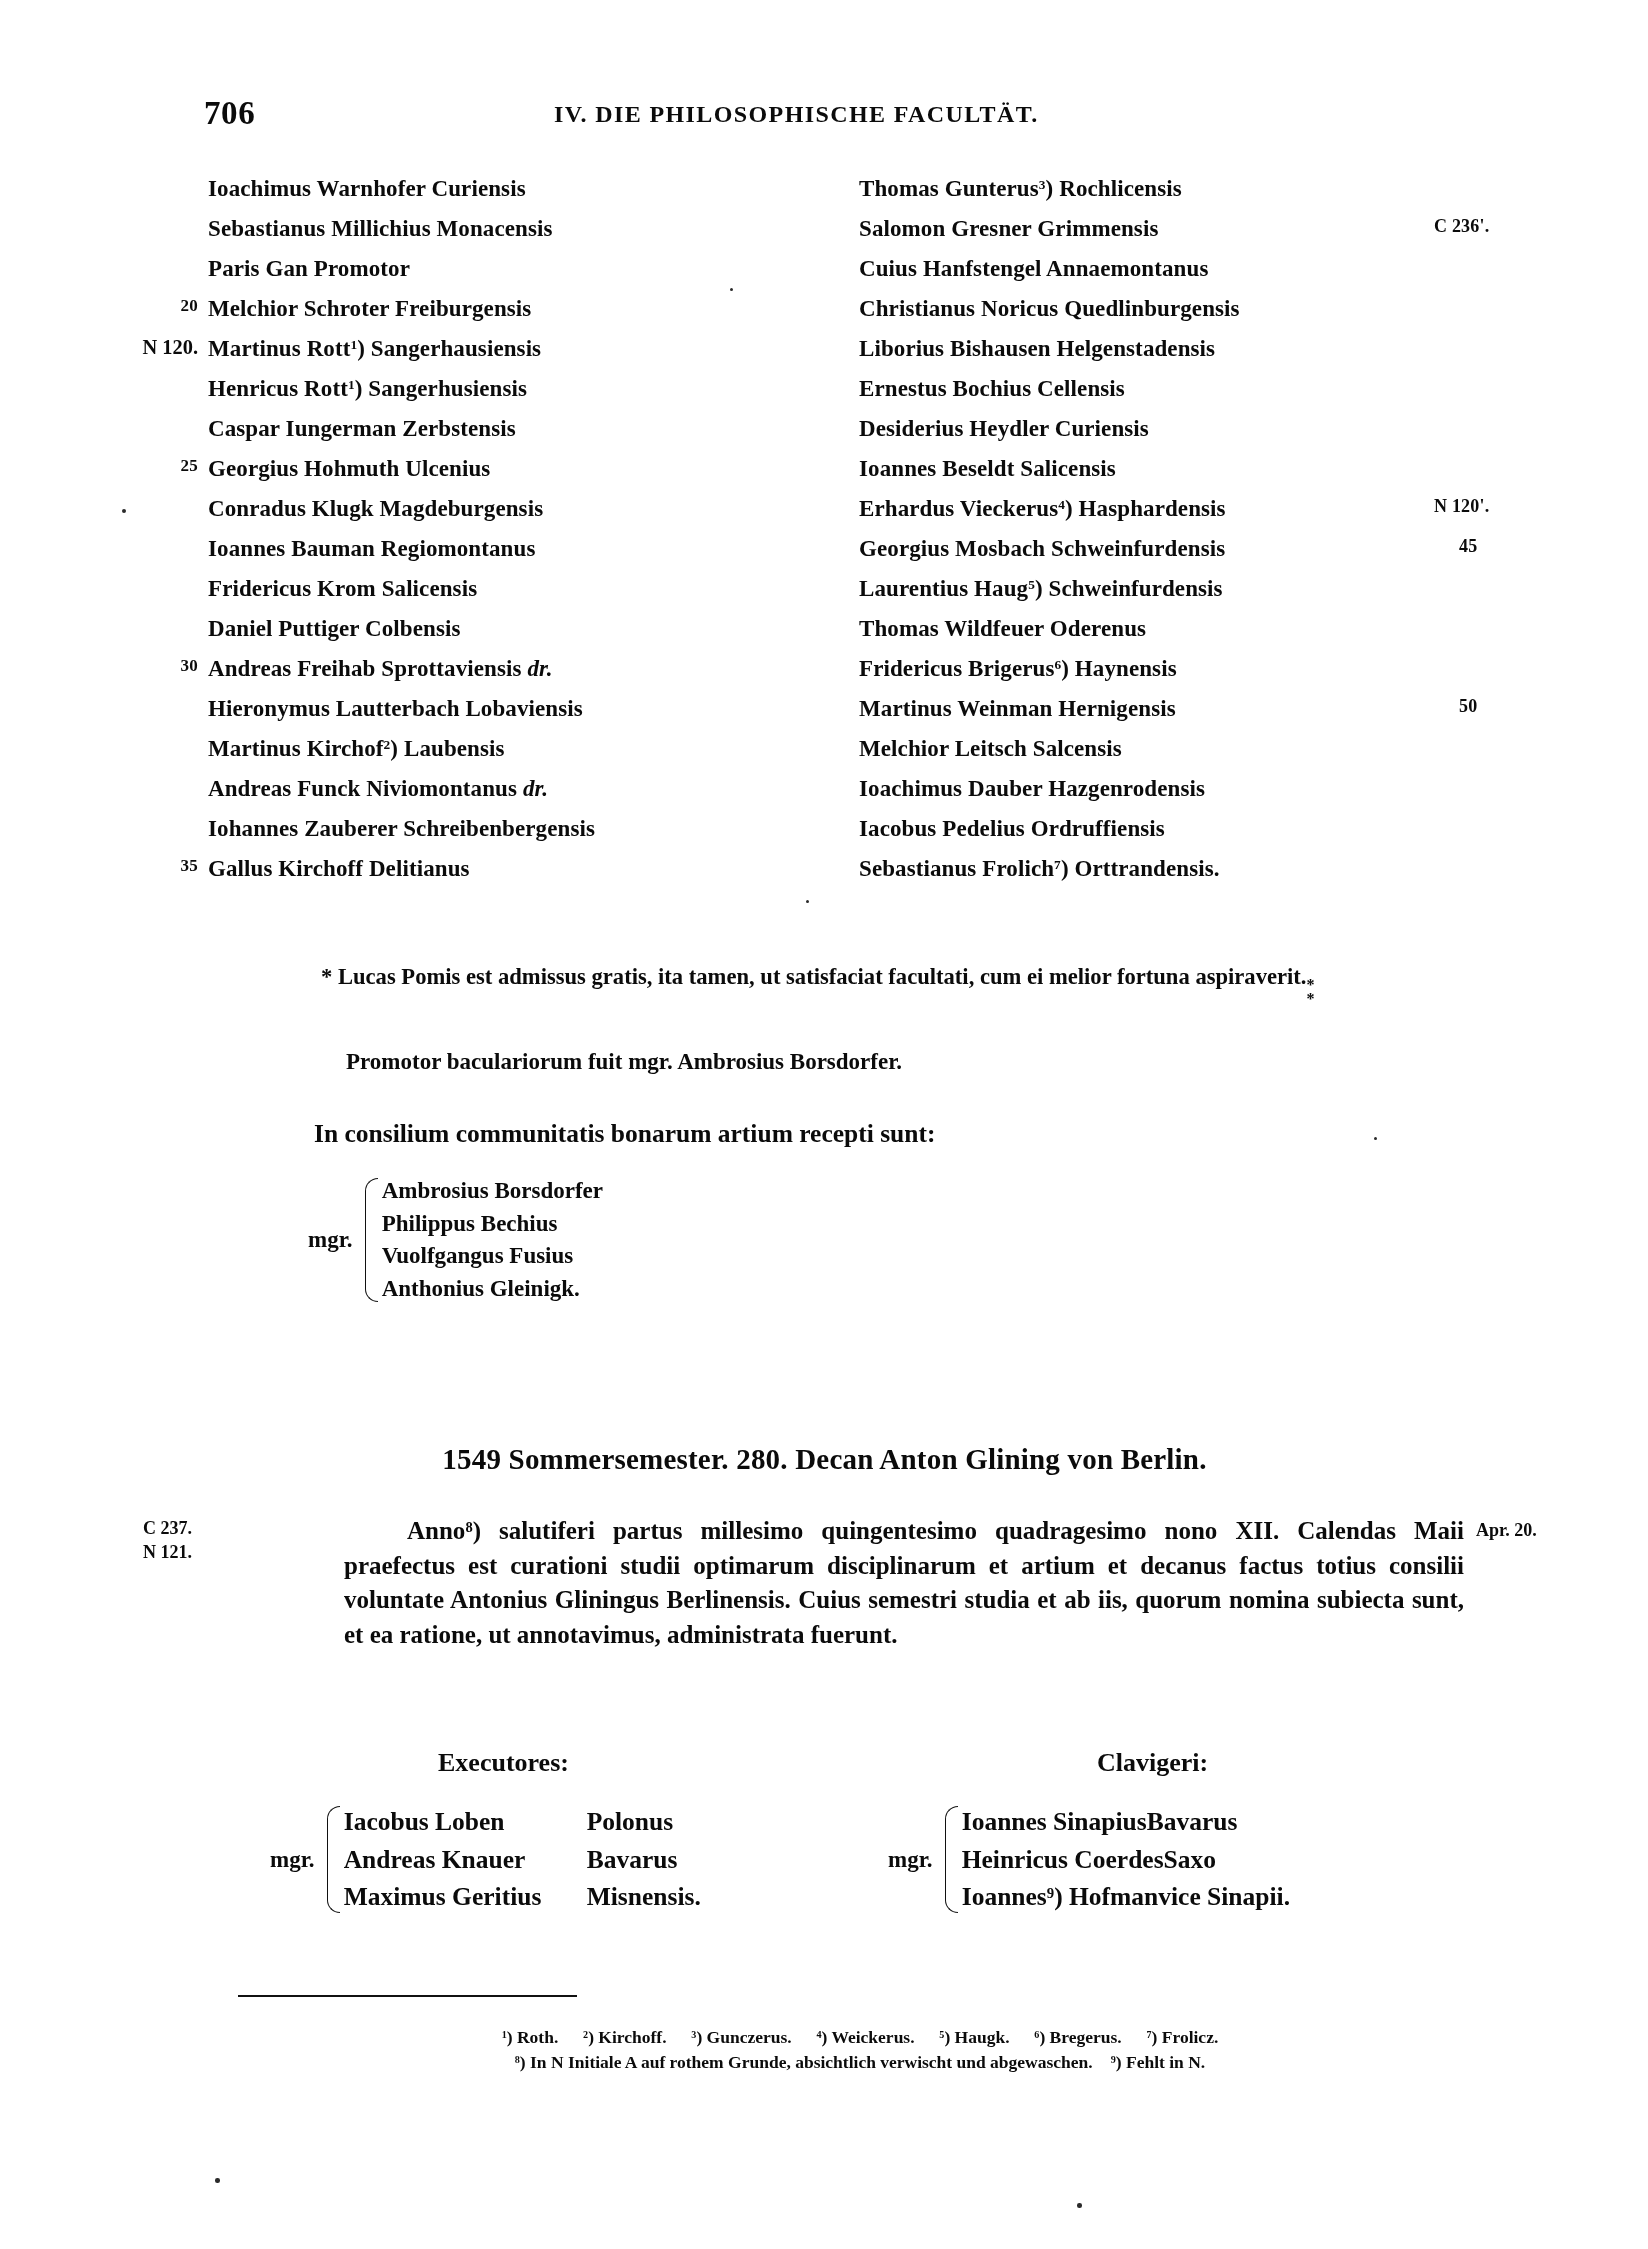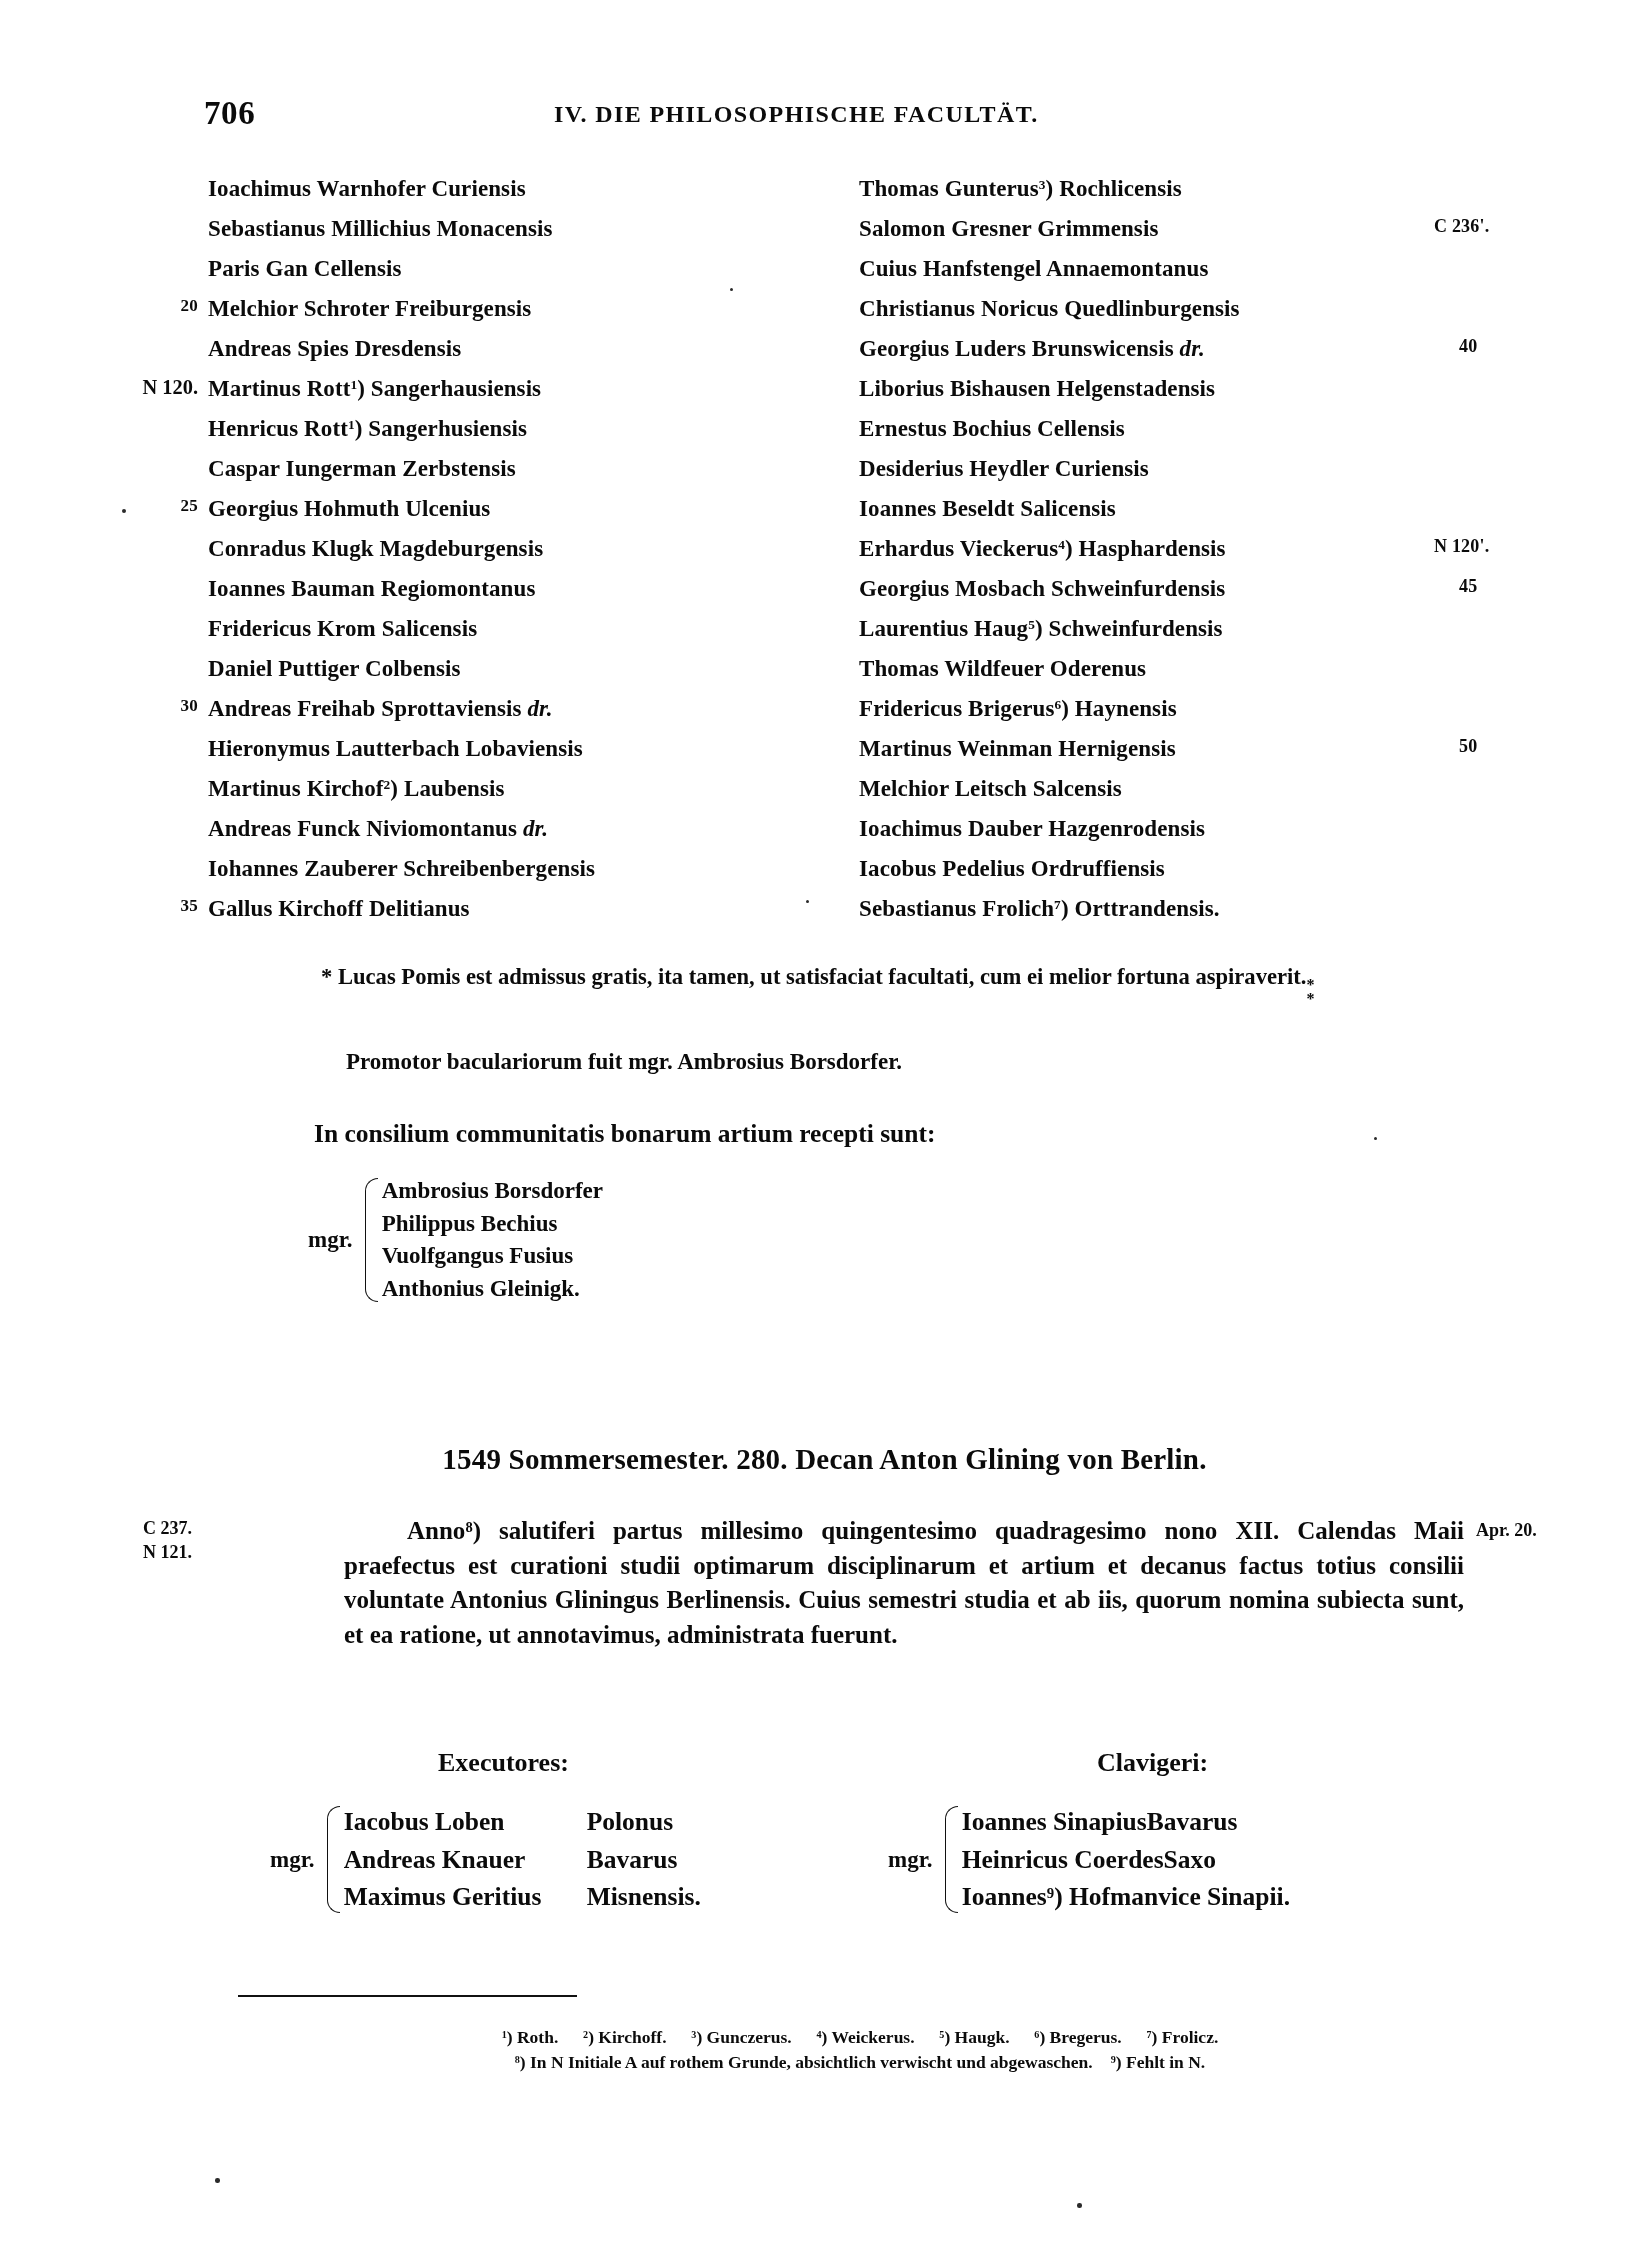--- a/index.html
+++ b/index.html
@@ -301,43 +301,33 @@
             <div class="nm">Sebastianus Millichius Monacensis</div>
           </div>
           <div class="col-right">
             <div class="nm">Salomon Gresner Grimmensis</div>
             <div class="marg right-ref">C 236'.</div>
           </div>
         </div>
         <div class="name-row">
           <div class="col-left">
             <div class="seq"></div>
-            <div class="nm">Paris Gan Cellensis</div>
+            <div class="nm">Paris Gan Promotor</div>
           </div>
           <div class="col-right">
             <div class="nm">Cuius Hanfstengel Annaemontanus</div>
           </div>
         </div>
         <div class="name-row">
           <div class="col-left">
             <div class="seq">20</div>
             <div class="nm">Melchior Schroter Freiburgensis</div>
           </div>
           <div class="col-right">
             <div class="nm">Christianus Noricus Quedlinburgensis</div>
-          </div>
-        </div>
-        <div class="name-row">
-          <div class="col-left">
-            <div class="seq"></div>
-            <div class="nm">Andreas Spies Dresdensis</div>
-          </div>
-          <div class="col-right">
-            <div class="nm">Georgius Luders Brunswicensis <i>dr.</i></div>
-            <div class="marg right-no">40</div>
           </div>
         </div>
         <div class="name-row">
           <div class="col-left">
             <div class="seq big">N 120.</div>
             <div class="nm">Martinus Rott<sup>1</sup>) Sangerhausiensis</div>
           </div>
           <div class="col-right">
             <div class="nm">Liborius Bishausen Helgenstadensis</div>
           </div>

